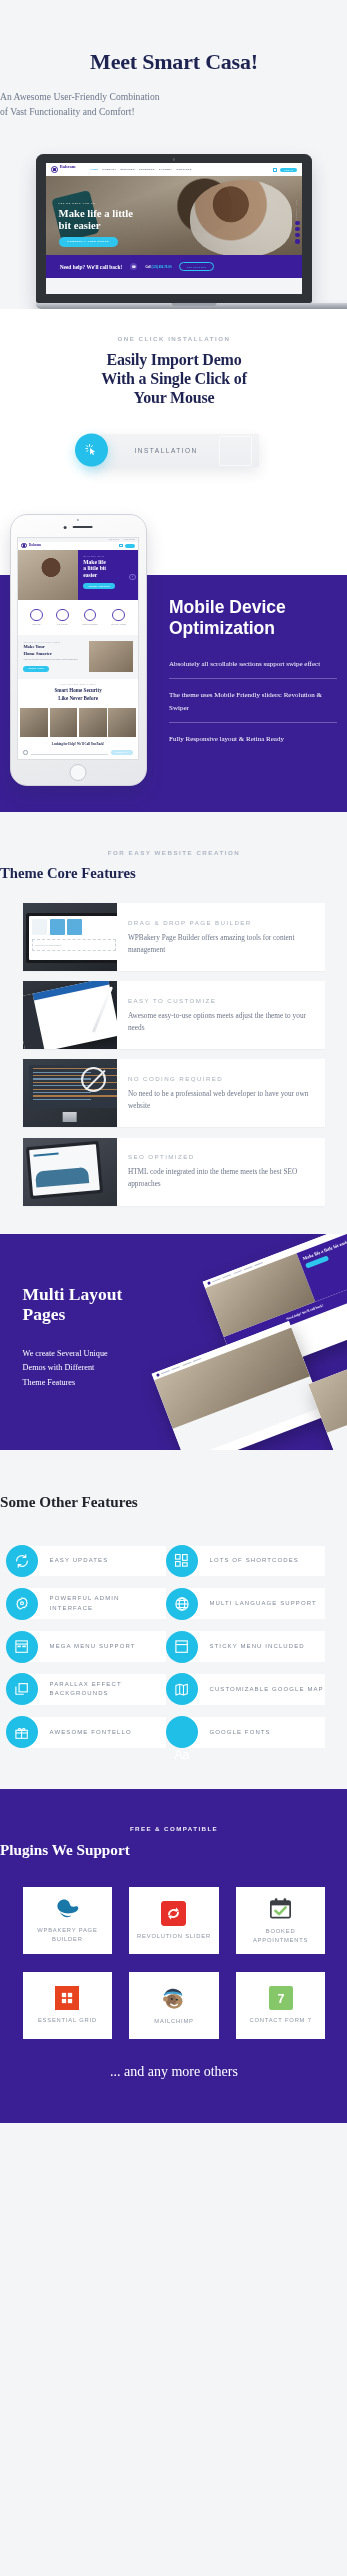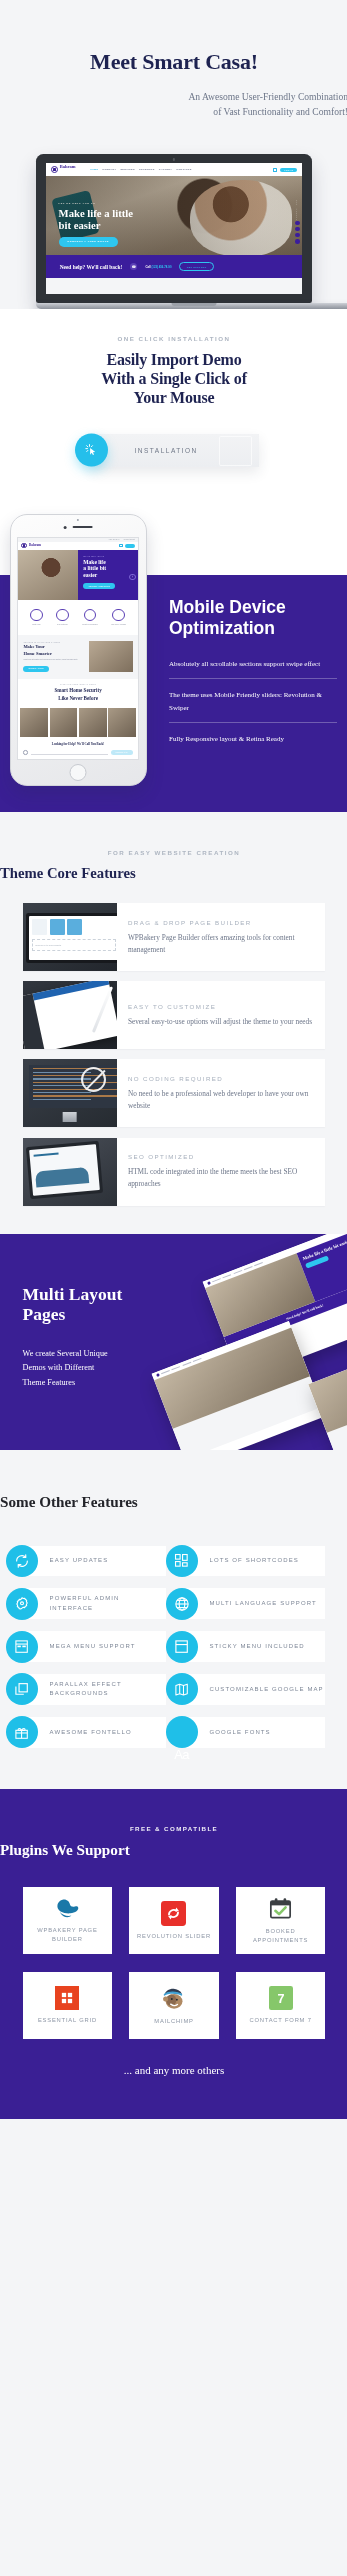--- a/index.html
+++ b/index.html
@@ -23,21 +23,21 @@
     font-weight:700; color:#1e2351; text-align:center;
     font-size:22.6px; line-height:1.18; letter-spacing:-0.2px;
   }
   .h2 {
     font-family:"Liberation Serif", serif;
     font-weight:700; color:#1e2351; 
     font-size:15.2px; line-height:1.25;
   }
   .sub {
     font-family:"Liberation Serif", serif;
-    font-size:9.6px; line-height:1.55; color:#6d7689; text-align:right;
+    font-size:9.6px; line-height:1.55; color:#6d7689; text-align:left;
   }
 
   
   #hero { background:#f4f5f7; padding:49px 0 0; }
   #hero .h1 { font-size:22px; }
   #hero .sub { margin-top:14.7px; }
 
   
   .laptop-wrap { margin-top:35px; display:flex; justify-content:center; }
   .laptop { width:276px; }
@@ -283,21 +283,21 @@
   }
   .gtxt{ font-size:6px; letter-spacing:1.1px; color:#7e8797; line-height:1.55; text-transform:uppercase;}
 
   
   #plugins{ background:#3a1f94; padding:36px 0 43px; }
   #plugins .eyebrow{ color:#fff; opacity:.92; letter-spacing:1.4px; }
   #plugins .h2{ color:#fff; font-size:15.2px; margin-top:8.5px;}
   .pgrid{ margin-top:28px; padding:0 22.6px; display:grid; grid-template-columns:repeat(3,1fr); gap:18px 17px;}
   .pcard{ background:#fff; height:67px; display:flex; flex-direction:column; align-items:center; justify-content:center; gap:6.2px; padding:0 3.4px;}
   .pname{ font-size:5.8px; letter-spacing:0.8px; color:#8d96a5; text-align:center; line-height:1.5; text-transform:uppercase;}
-  .pmore{ margin-top:25px; font-family:"Liberation Serif",serif; color:#fff; font-size:11px; text-align:center;}
+  .pmore{ margin-top:25px; font-family:"Liberation Serif",serif; color:#fff; font-size:14px; text-align:center;}
 
   svg{display:block;}
 </style>
 </head>
 <body>
 
 <section class="section" id="hero">
   <h1 class="h1">Meet Smart Casa!</h1>
   <div class="sub">
     <div>An Awesome User-Friendly Combination</div>
@@ -526,21 +526,21 @@
     <div class="feat">
       <div class="feat-img img-custom">
         <div class="tab">
             <div class="side"></div>
             <div class="hd"></div>
           </div>
         <div class="pen"></div>
       </div>
       <div class="feat-body">
         <div class="feat-ttl">EASY TO CUSTOMIZE</div>
-        <div class="feat-txt">Several easy-to-use options will adjust the theme to your needs</div>
+        <div class="feat-txt">Awesome easy-to-use options meets adjust the theme to your needs</div>
       </div>
     </div>
 
     <div class="feat">
       <div class="feat-img img-code">
         <div class="mon">
             <span></span>
             <span></span>
             <span></span>
             <span></span>

